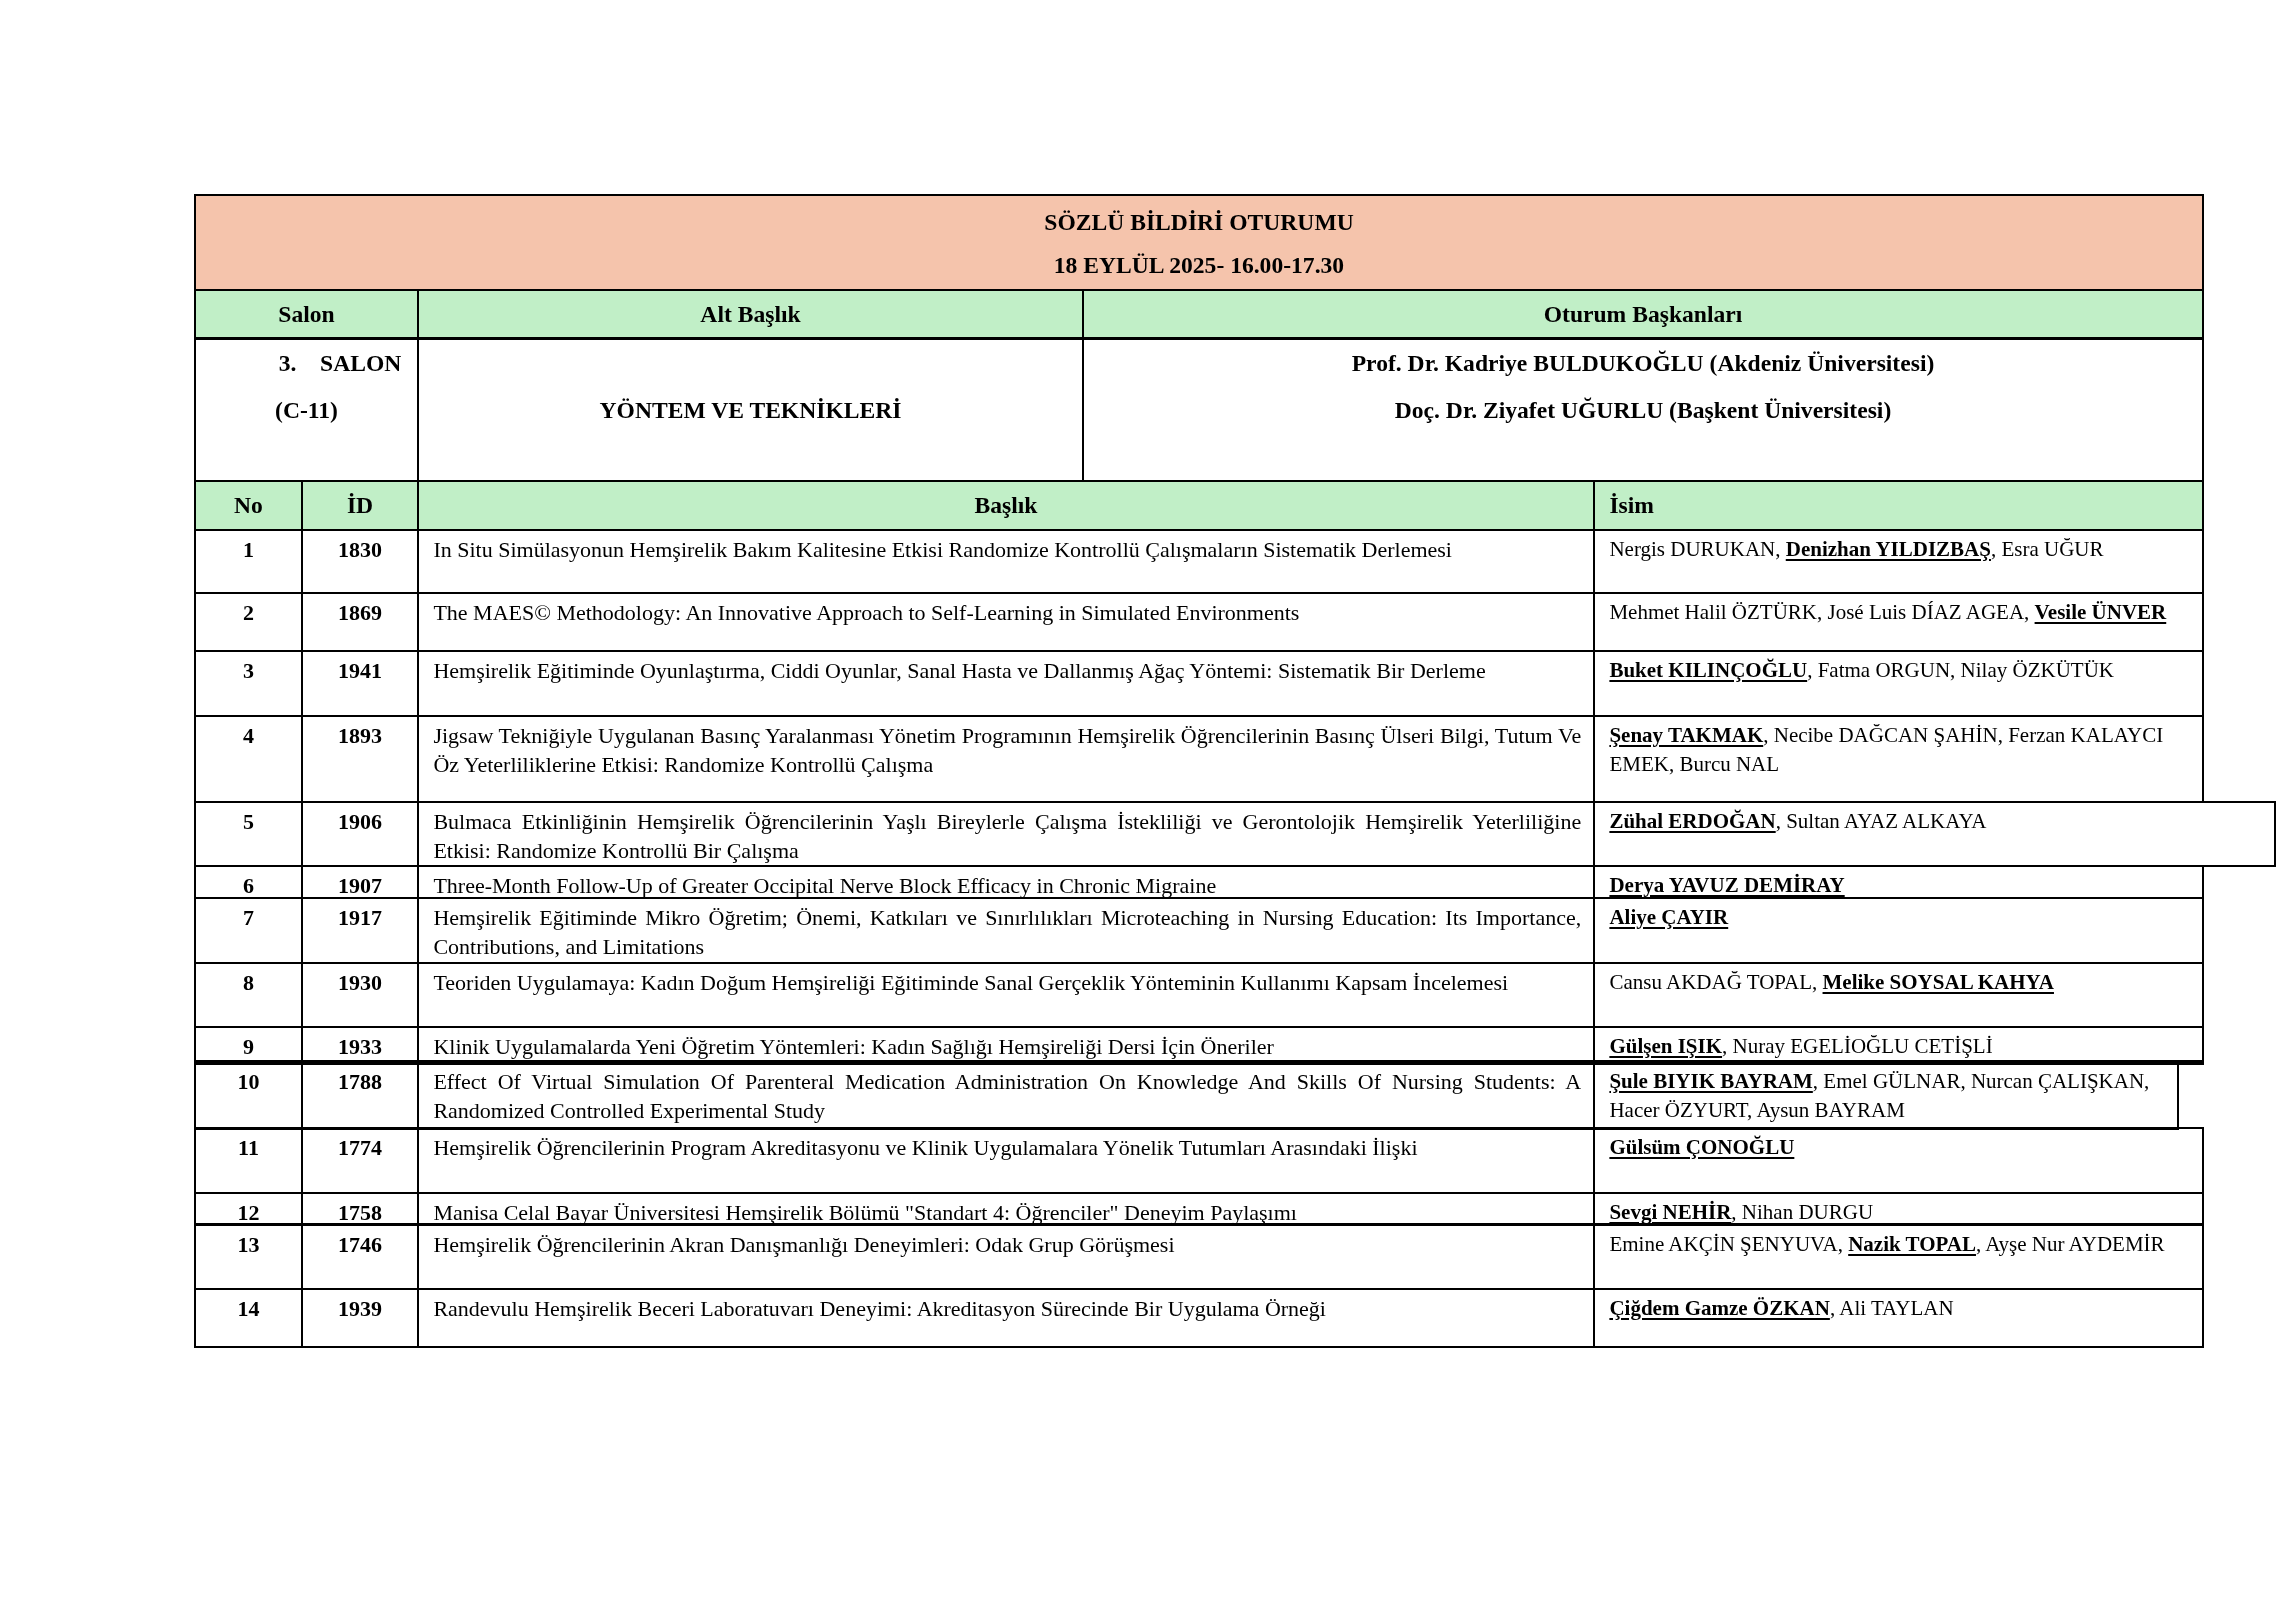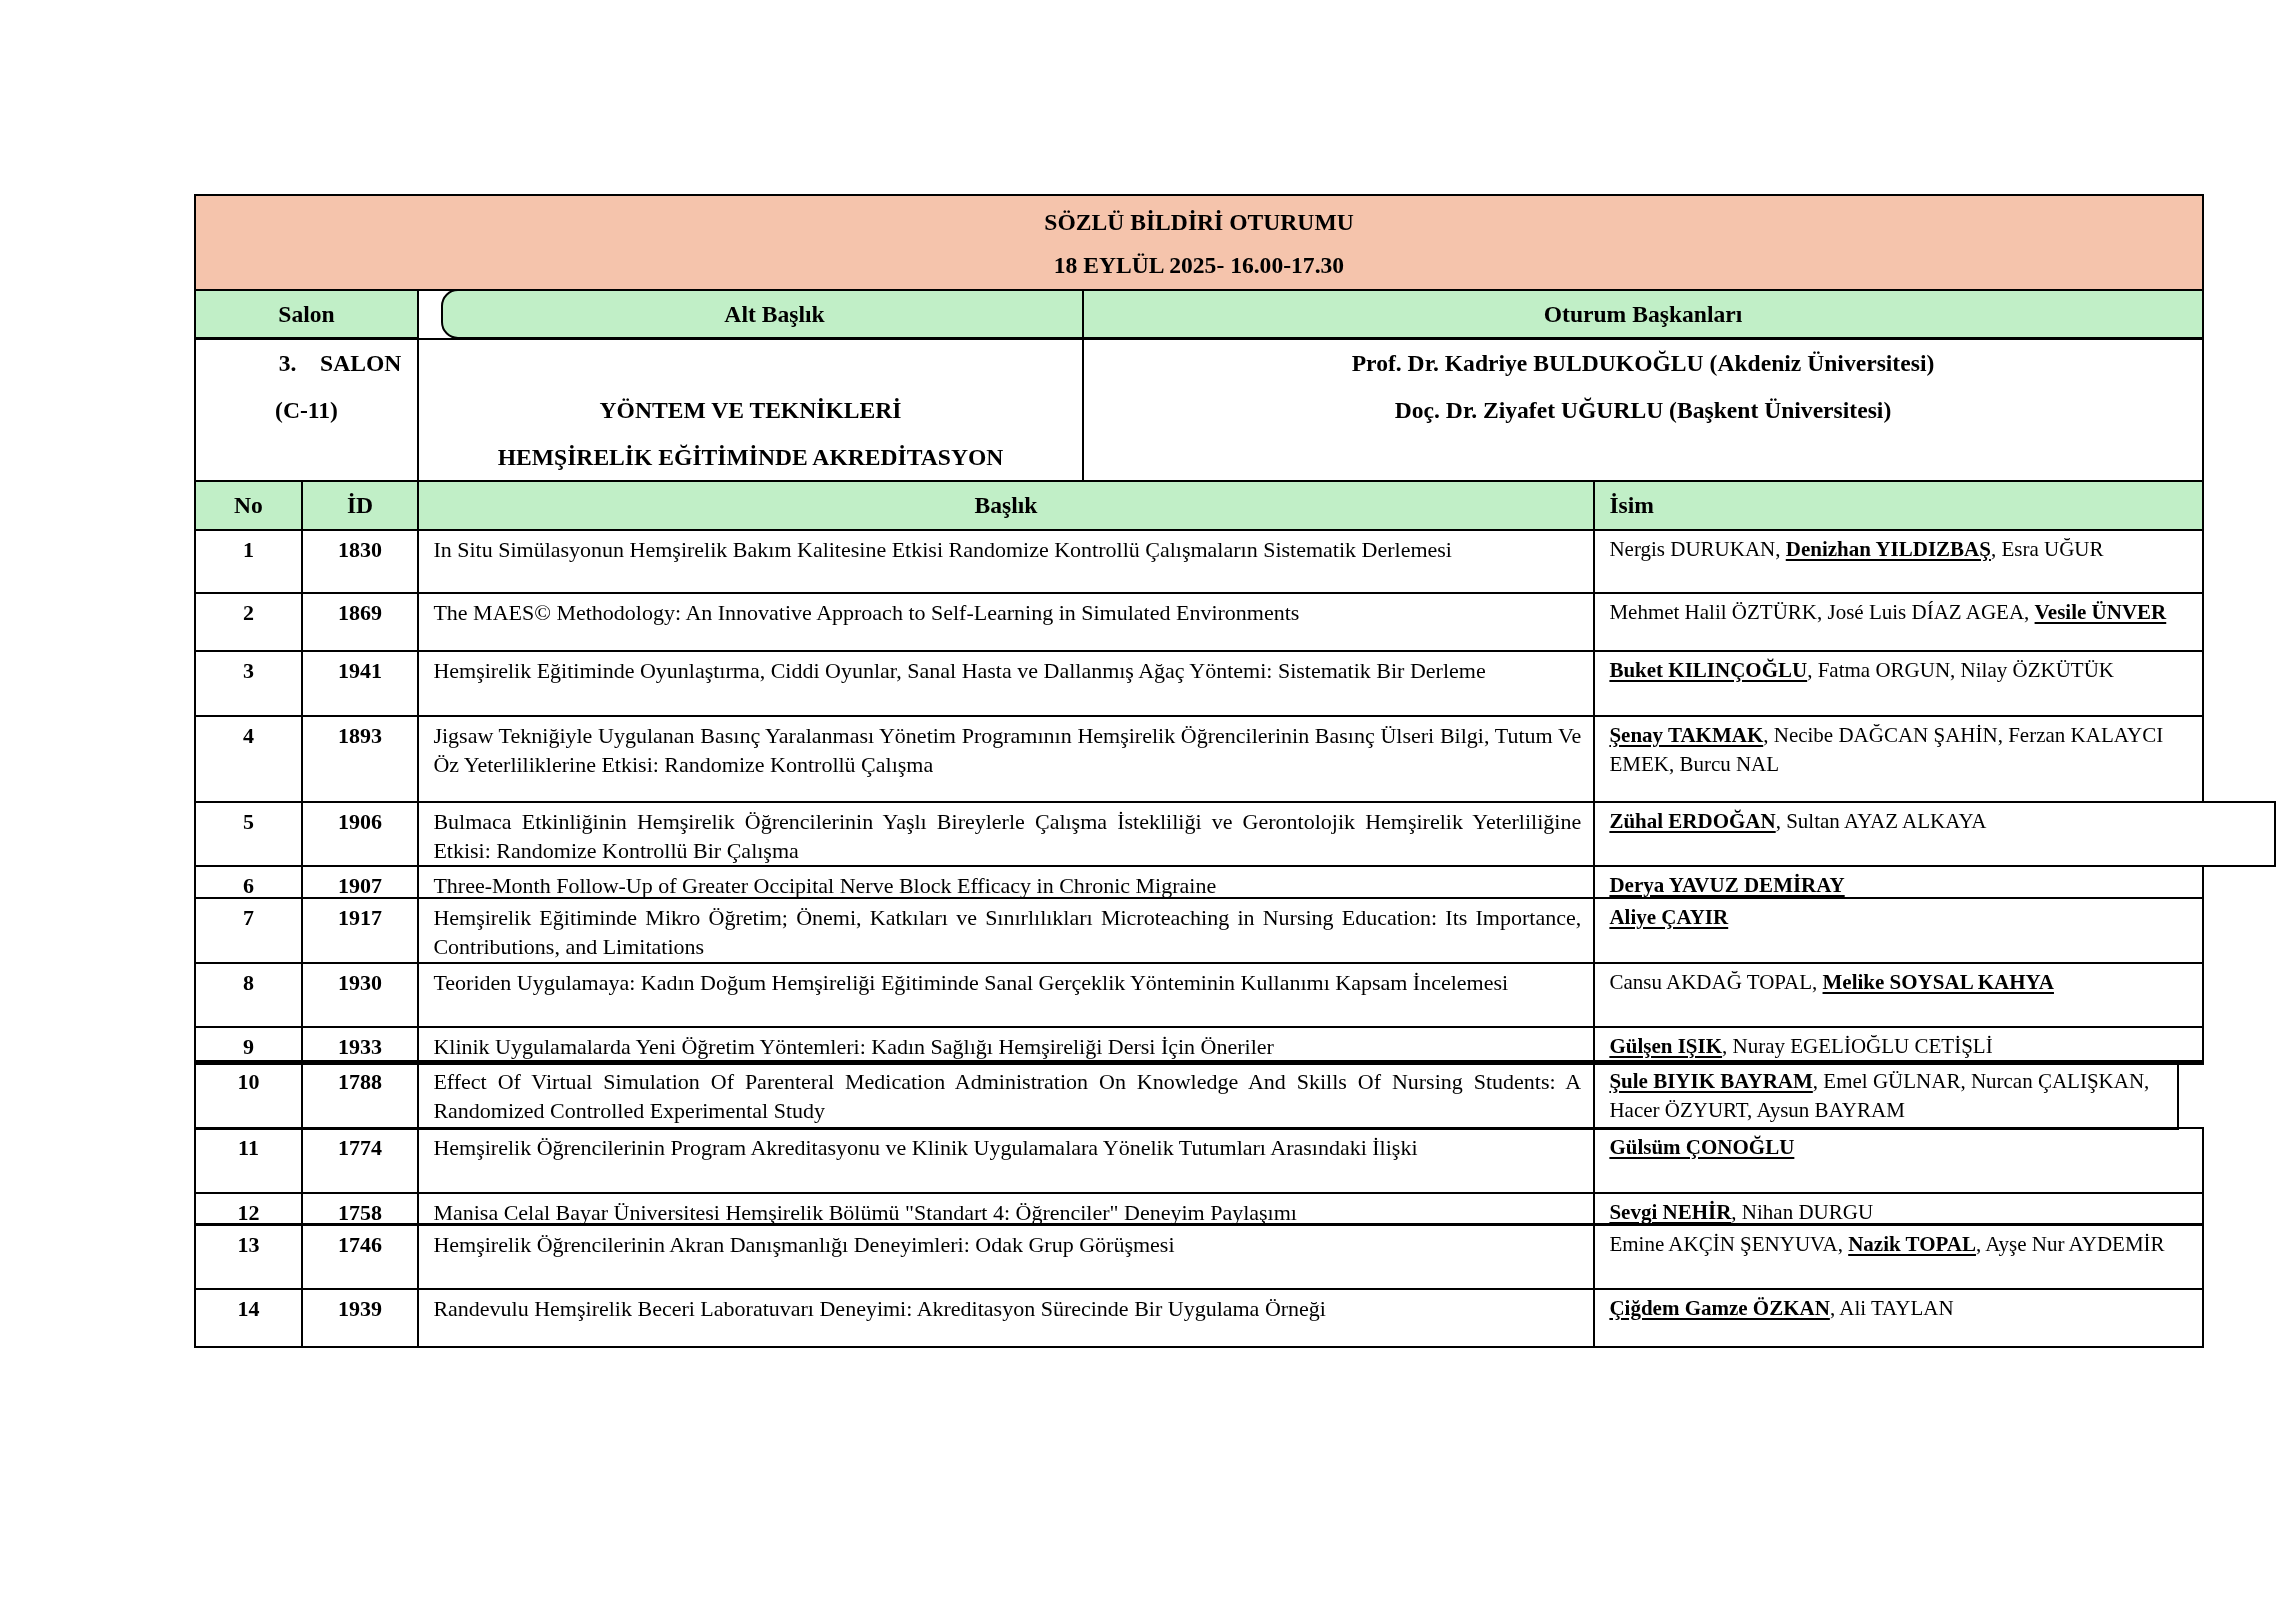--- a/index.html
+++ b/index.html
@@ -21,30 +21,29 @@
 <body>
 
 <div>
 
   <div class="cell peach" style="left:194px; top:194px; width:2010px; height:97px;">
     <div class="abs hdr" style="left:0; top:2.6px; width:100%;">SÖZLÜ BİLDİRİ OTURUMU</div>
     <div class="abs hdr" style="left:0; top:46px; width:100%;">18 EYLÜL 2025- 16.00-17.30</div>
   </div>
 
   <div class="cell green hdr" style="left:194px; top:289px; width:225px; height:50px;">Salon</div>
-  <div class="cell green hdr" style="left:441px; top:289px; width:667px; height:50px;border-radius:17px;">Alt Başlık</div>
+  <div class="cell green hdr" style="left:417px; top:289px; width:667px; height:50px;">Alt Başlık</div>
   <div class="cell green hdr" style="left:1082px; top:289px; width:1122px; height:50px;">Oturum Başkanları</div>
 
   <div class="cell" style="left:194px; top:338px; width:225px; height:144px;">
     <div class="abs hdr" style="left:0; top:0; width:100%; white-space:pre; text-align:right; padding-right:15.7px; box-sizing:border-box;">3.    SALON</div>
     <div class="abs hdr" style="left:0; top:47px; width:100%;">(C-11)</div>
   </div>
   <div class="cell" style="left:417px; top:338px; width:667px; height:144px;">
     <div class="abs hdr" style="left:0; top:47px; width:100%;">YÖNTEM VE TEKNİKLERİ</div>
-    <div class="abs hdr" style="left:0; top:94px; width:100%;">HEMŞİRELİK EĞİTİMİNDE AKREDİTASYON</div>
   </div>
   <div class="cell" style="left:1082px; top:338px; width:1122px; height:144px;">
     <div class="abs hdr" style="left:0; top:0; width:100%;">Prof. Dr. Kadriye BULDUKOĞLU (Akdeniz Üniversitesi)</div>
     <div class="abs hdr" style="left:0; top:47px; width:100%;">Doç. Dr. Ziyafet UĞURLU (Başkent Üniversitesi)</div>
   </div>
 
   <div class="cell green hdr" style="left:194px; top:480px; width:109px; height:51px;">No</div>
   <div class="cell green hdr" style="left:301px; top:480px; width:118px; height:51px;">İD</div>
   <div class="cell green hdr" style="left:417px; top:480px; width:1178px; height:51px;">Başlık</div>
   <div class="cell green hdr" style="left:1593px; top:480px; width:611px; height:51px; text-align:left; padding-left:14.4px;">İsim</div>

